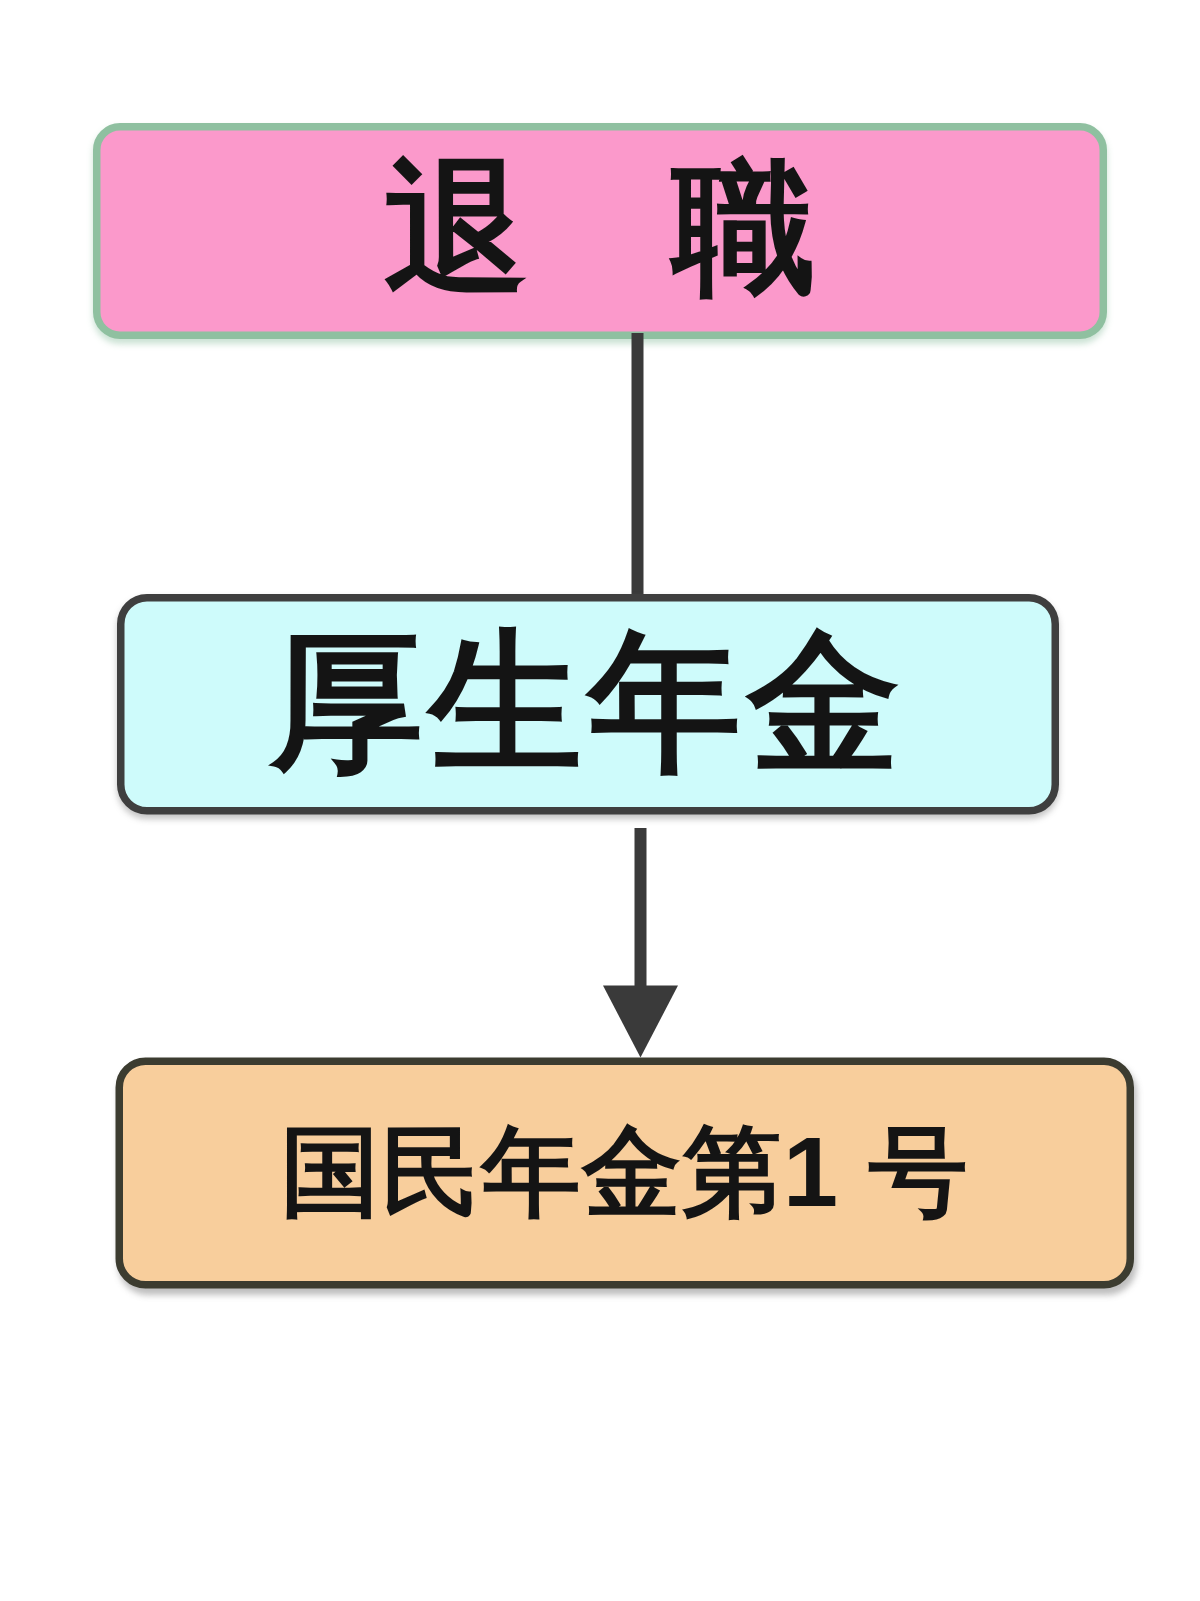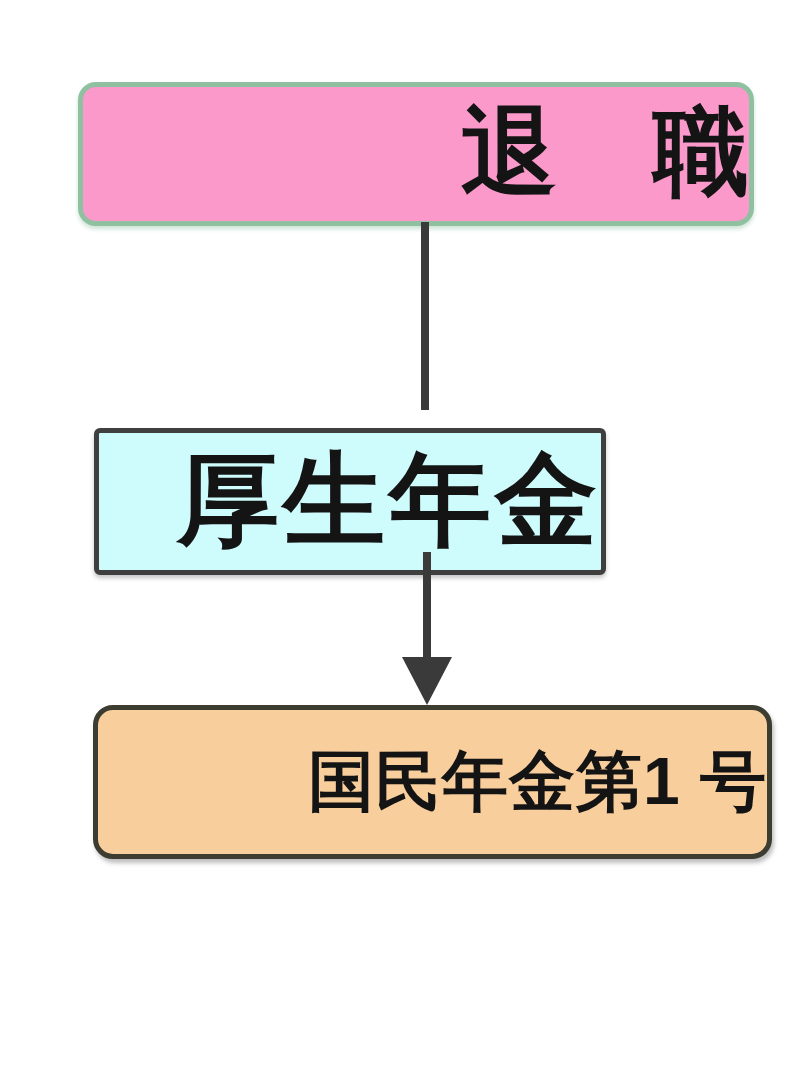--- a/index.html
+++ b/index.html
@@ -11,41 +11,40 @@
     position: relative;
     width: 800px;
     height: 1067px;
     background: #ffffff;
     overflow: hidden;
   }
   .node {
     position: absolute;
     display: flex;
     align-items: center;
-    justify-content: flex-end;
+    justify-content: center;
     border-style: solid;
     color: #141414;
     font-weight: bold;
     white-space: nowrap;
     text-align: center;
-    margin-left: 16px;
   }
   .node-retirement {
     left: 62px; top: 82px;
     width: 676px; height: 144px;
     border-width: 5px;
     border-radius: 18px;
     font-size: 96px;
     box-shadow: 0 3px 4px rgba(140, 190, 160, 0.45);
   }
   .node-kosei {
-    left: 78px; top: 428px;
-    width: 512px; height: 147px;
+    left: 78px; top: 396px;
+    width: 628px; height: 147px;
     border-width: 5px;
-    border-radius: 6px;
+    border-radius: 20px;
     font-size: 102px;
     letter-spacing: 4px;
     box-shadow: 0 3px 4px rgba(110, 110, 110, 0.4);
   }
   .node-kokumin {
     left: 77px; top: 705px;
     width: 679px; height: 154px;
     border-width: 5px;
     border-radius: 20px;
     font-size: 66px;

